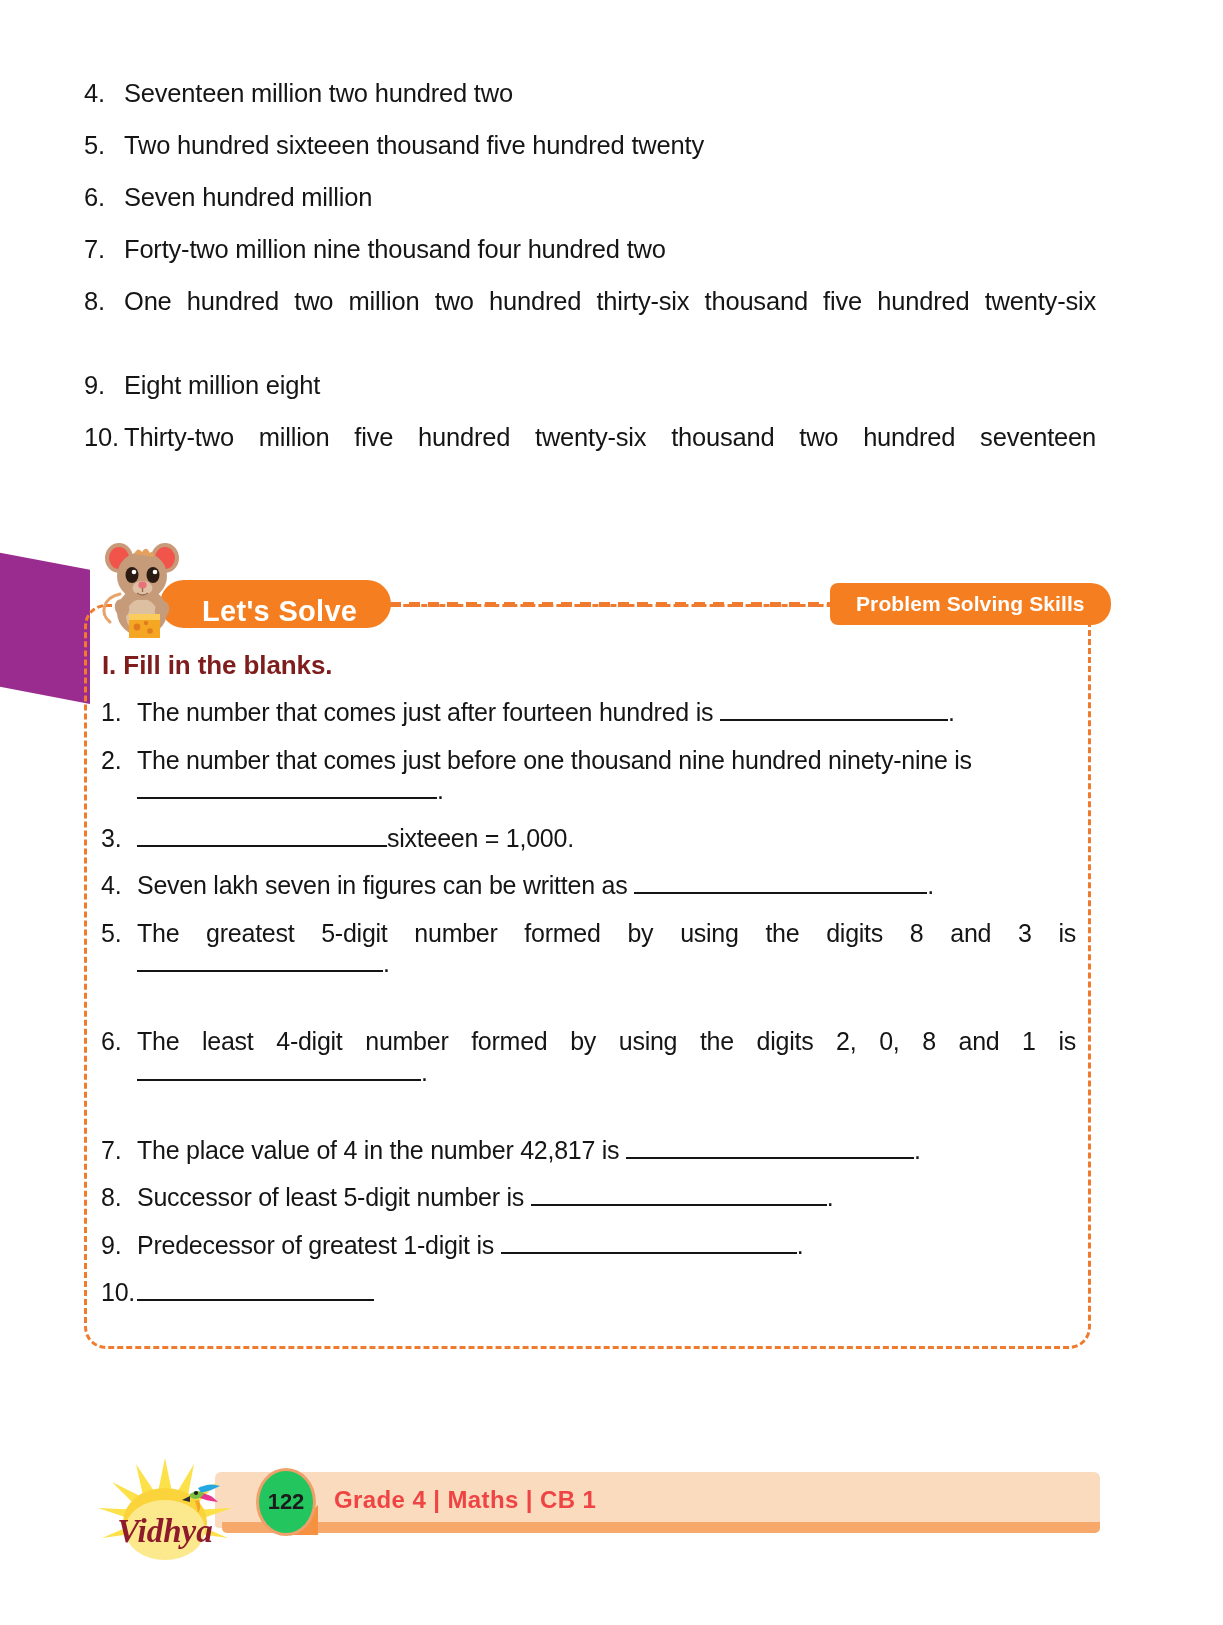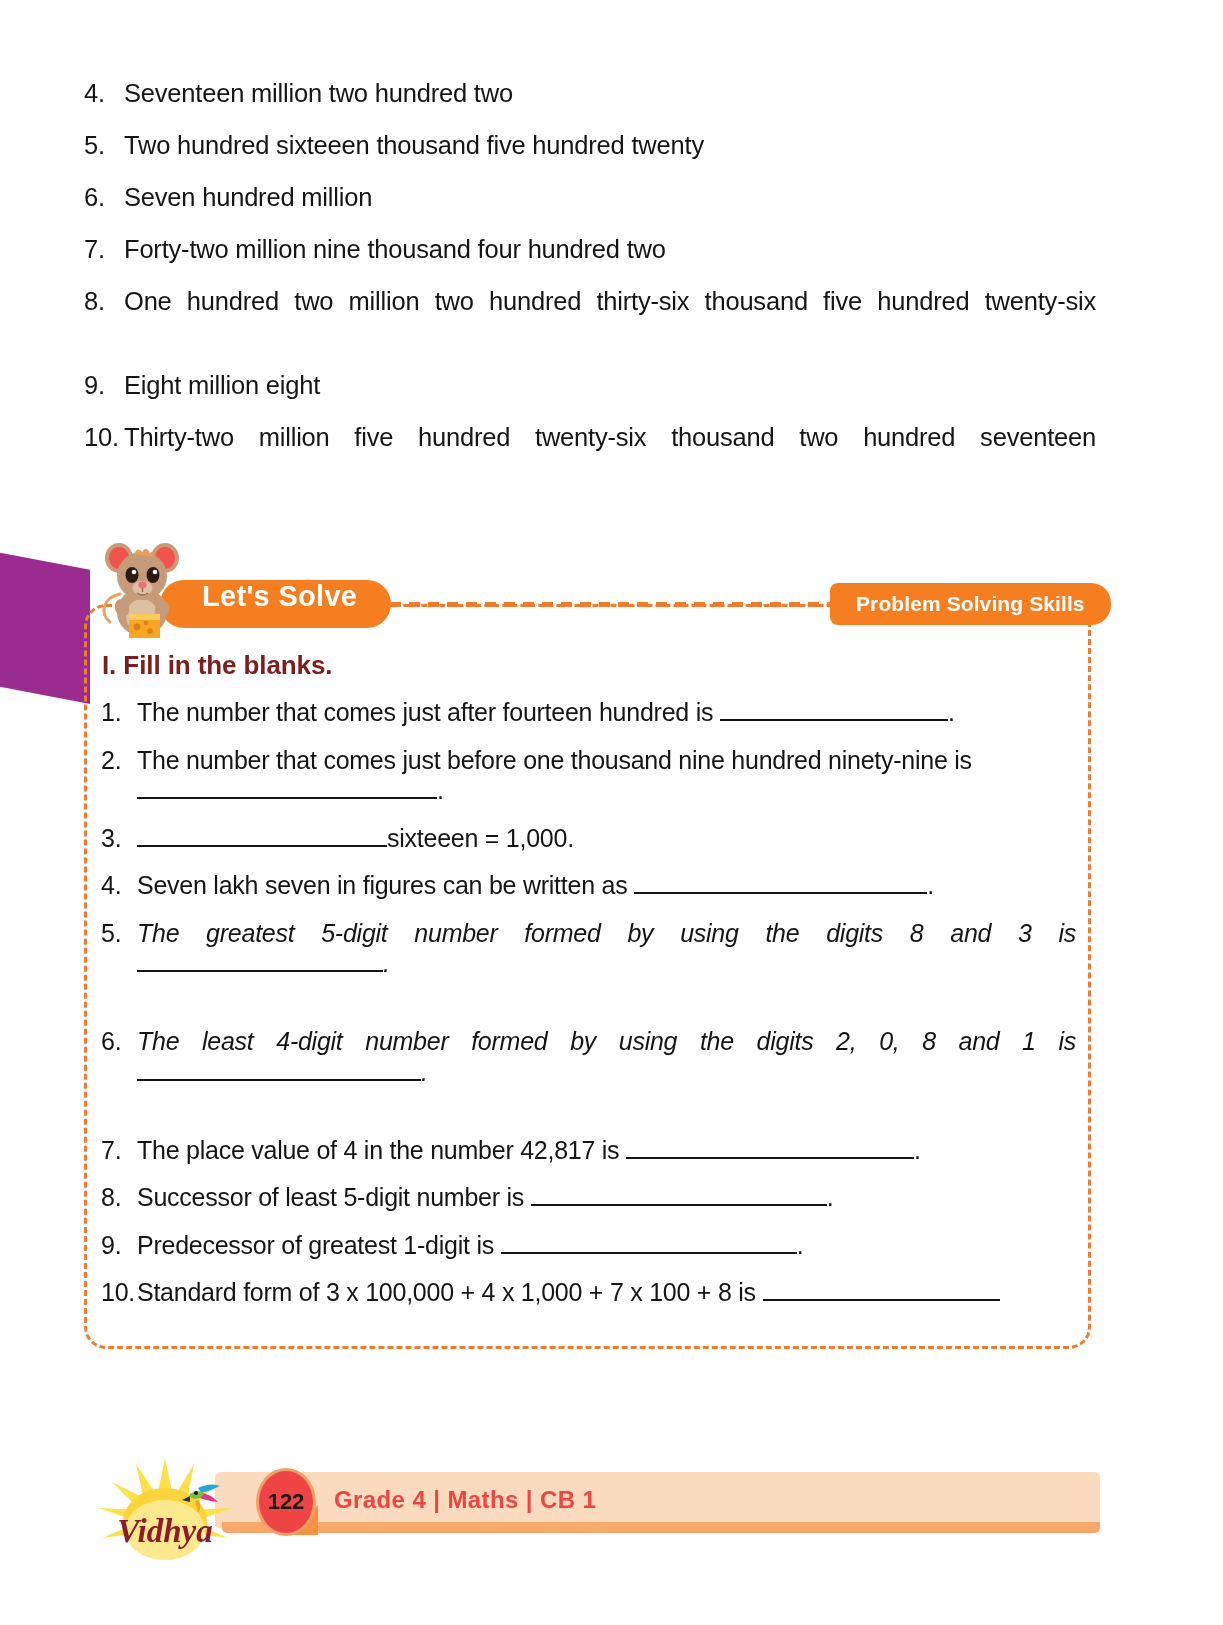--- a/index.html
+++ b/index.html
@@ -73,21 +73,21 @@
   }
   .solve-pill {
     position: absolute;
     left: 160px;
     top: 580px;
     height: 48px;
     padding: 0 34px 0 42px;
     background: #F57F20;
     border-radius: 26px;
     display: flex;
-    align-items: flex-start;
+    align-items: flex-end;
     z-index: 6;
   }
   .solve-pill .label {
     color: #ffffff;
     font-size: 29px;
     font-weight: bold;
     letter-spacing: 0.3px;
   }
   .dash-connector {
     position: absolute;
@@ -158,21 +158,20 @@
   .fib-item .num {
     flex: 0 0 auto;
     min-width: 36px;
   }
   .fib-item .body {
     flex: 1 1 auto;
   }
   .fib-item.justify .body {
     text-align: justify;
     text-align-last: left;
-    font-style: italic;
   }
   .fib-item.justify .body::after {
     content: "";
     display: inline-block;
     width: 100%;
   }
   .blank {
     display: inline-block;
     border-bottom: 2.5px solid #151515;
     vertical-align: baseline;
@@ -214,21 +213,21 @@
     font-weight: bold;
     color: #ef4444;
     letter-spacing: 0.4px;
   }
   .page-oval {
     position: absolute;
     left: 256px;
     top: 1468px;
     width: 54px;
     height: 62px;
-    background: #ef4444;
+    background: #22c55e;
     border: 3px solid #F0A06A;
     border-radius: 50%;
     display: flex;
     align-items: center;
     justify-content: center;
     z-index: 3;
   }
   .page-oval .num {
     font-size: 22px;
     font-weight: bold;
@@ -369,21 +368,21 @@
     <div class="fib-item">
       <span class="num">8.</span>
       <span class="body"><span>Successor of least 5-digit number is</span> <span class="blank w8"></span><span>.</span> </span>
     </div>
     <div class="fib-item">
       <span class="num">9.</span>
       <span class="body"><span>Predecessor of greatest 1-digit is</span> <span class="blank w8"></span><span>.</span> </span>
     </div>
     <div class="fib-item">
       <span class="num">10.</span>
-      <span class="body"><span>Standard form of 3 x 100,000 + 4 x 1,000 + 7 x 100 + 8 is</span> <span class="blank w9"></span></span>
+      <span class="body"> <span class="blank w9"></span></span>
     </div>
   </div>
 
 <div class="footer-bar"></div>
 <div class="footer-bar-shadow"></div>
 <div class="page-oval-tail"></div>
 <div class="page-oval">
   <span class="num">122</span>
 </div>
 <div class="footer-text">Grade 4  |  Maths  |  CB 1</div>

